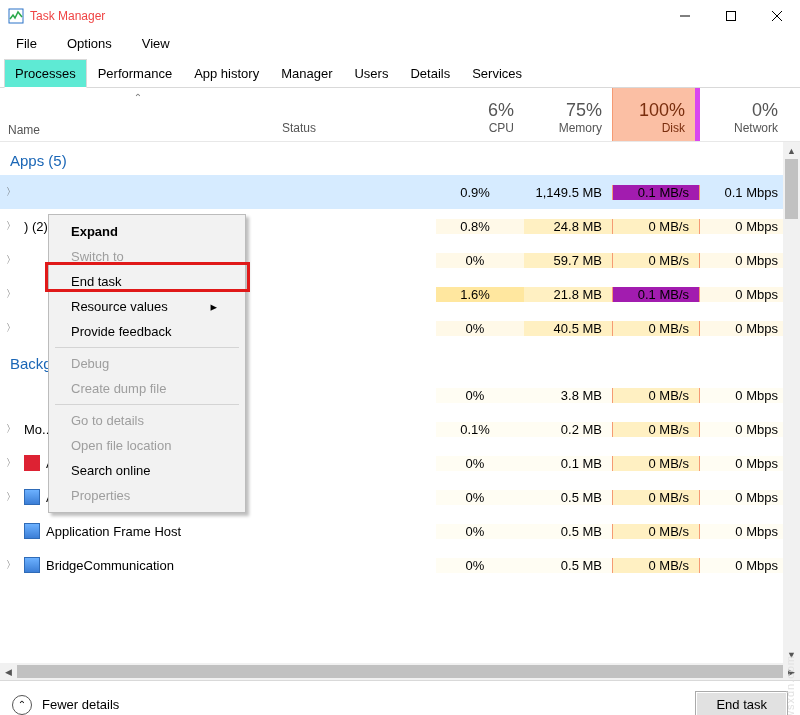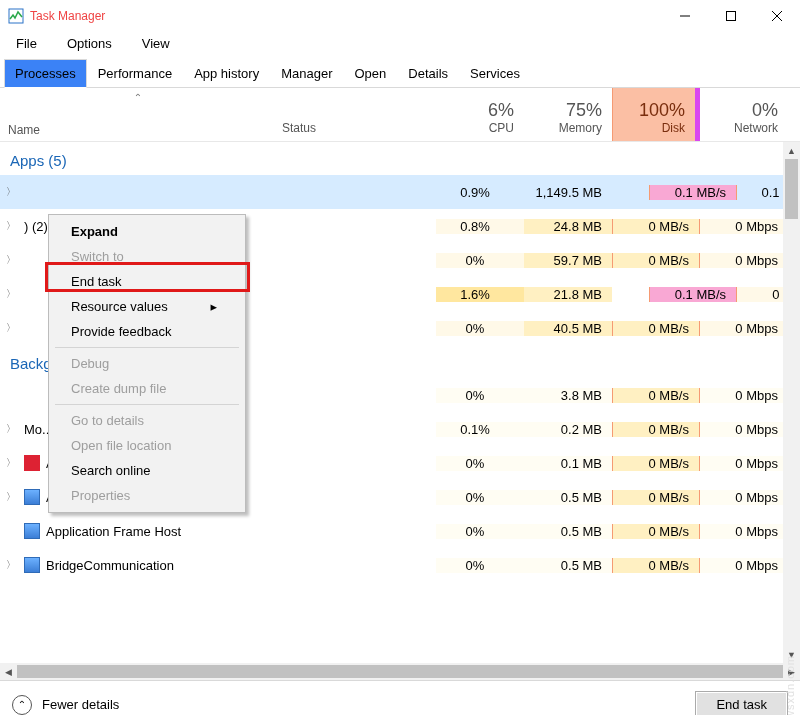--- a/index.html
+++ b/index.html
@@ -6,21 +6,21 @@
   html, body { margin: 0; padding: 0; width: 800px; height: 715px; background: #fff; overflow: hidden; }
   .titlebar { height: 32px; display: flex; align-items: center; padding-left: 8px; font-size: 12px; color: #ef4444; }
   .titlebar .app-icon { width: 16px; height: 16px; margin-right: 6px; }
   .titlebar .title { flex: 0 0 auto; }
   .titlebar .spacer { flex: 1; }
   .caption-btn { width: 46px; height: 30px; display: flex; align-items: center; justify-content: center; font-size: 10px; color: #000; cursor: default; }
   .menubar { height: 22px; display: flex; align-items: center; font-size: 13px; padding-left: 6px; gap: 10px; }
   .menubar .menu-item { padding: 2px 10px; }
   .tabstrip { display: flex; align-items: flex-end; font-size: 13px; border-bottom: 1px solid #d9d9d9; padding-left: 4px; margin-top:4px; }
   .tabstrip .tab { padding: 6px 10px 6px 10px; border: 1px solid transparent; position: relative; top: 1px; }
-  .tabstrip .tab.active { border: 1px solid #d9d9d9; border-bottom: 1px solid #fff; background:#3b82f6; }
+  .tabstrip .tab.active { border: 1px solid #d9d9d9; border-bottom: 1px solid #fff; background:#5eead4; }
   .column-header-row { display: flex; align-items: stretch; border-bottom: 1px solid #e8e8e8; height: 54px; font-size: 12px; color: #555; }
   .column-header-row .name-col { flex: 0 0 276px; display:flex; flex-direction:column; justify-content:space-between; padding:4px 8px; }
   .column-header-row .caret { display:flex; justify-content:center; font-size:10px; color:#777; }
   .column-header-row .status-col { flex: 0 0 160px; display:flex; align-items:flex-end; padding-bottom:6px; padding-left:6px; }
   .metric-col { flex: 0 0 88px; display:flex; flex-direction:column; align-items:flex-end; justify-content:flex-end; padding:6px 10px 6px 4px; border-left:0; }
   .metric-col .pct { font-size:18px; color:#555; }
   .metric-col .lbl { font-size:12px; color:#555; }
   .metric-col.disk { background:#fbbfa4; border-left:1px solid #f59a73; border-right:5px solid #d946ef; }
   .metric-col.disk .pct, .metric-col.disk .lbl { color:#7a2e0e; }
   .list { position:relative; height: calc(715px - 32px - 22px - 35px - 54px - 48px - 3px); overflow:hidden; font-size:13px; }
@@ -31,21 +31,21 @@
   .row .proc-icon{ width:16px; height:16px; display:inline-block; }
   .row .c-status{ flex:0 0 160px; }
   .row .c-cpu   { flex:0 0 88px; text-align:center; padding-right:10px; background:#fff9e8; }
   .row .c-mem   { flex:0 0 88px; text-align:right; padding-right:10px; background:#fff0c2; }
   .row .c-disk  { flex:0 0 88px; text-align:right; padding-right:10px; background:#fff0c2; border-left:1px solid #f59a73; border-right:1px solid #f59a73; }
   .row .c-net   { flex:0 0 88px; text-align:right; padding-right:10px; background:#fff9e8; }
   .row.sel { background:#d6ebff; }
   .row.sel .c-cpu, .row.sel .c-mem, .row.sel .c-net { background:#d6ebff; }
   .row.sel .c-disk { background:#f8ddc7; }
   .row.hi-cpu .c-cpu { background:#ffe79f; }
-  .row.hi-disk .c-disk { background:#f9a8d4;margin-left:37px; }
+  .row.hi-disk .c-disk { background:#a21caf; }
   .row.bg-row .c-cpu, .row.bg-row .c-mem, .row.bg-row .c-net { background:#fffdf3; }
   .scrollbar { position:absolute; top:0; right:0; width:17px; height:100%; background:#f1f1f1; display:flex; flex-direction:column; }
   .scrollbar .sb-btn { height:17px; display:flex; align-items:center; justify-content:center; font-size:9px; color:#555; }
   .scrollbar .sb-track { flex:1; position:relative; }
   .scrollbar .sb-thumb { position:absolute; top:0; left:2px; right:2px; height:60px; background:#c1c1c1; }
   .hscroll { height:17px; background:#f1f1f1; display:flex; align-items:center; }
   .hscroll .sb-btn { width:17px; height:17px; display:flex; align-items:center; justify-content:center; font-size:9px; color:#555; }
   .hscroll .sb-track{ flex:1; position:relative; height:100%; }
   .hscroll .sb-thumb{ position:absolute; left:0; top:2px; bottom:2px; right:0; background:#c1c1c1; }
   .statusbar { height:48px; border-top:1px solid #d9d9d9; display:flex; align-items:center; padding:0 12px; gap:10px; font-size:13px; }
@@ -95,21 +95,21 @@
   <div class="menu-item">File</div>
   <div class="menu-item">Options</div>
   <div class="menu-item">View</div>
 </div>
 
 <div class="tabstrip">
   <div class="tab active">Processes</div>
   <div class="tab">Performance</div>
   <div class="tab">App history</div>
   <div class="tab">Manager</div>
-  <div class="tab">Open</div>
+  <div class="tab">Users</div>
   <div class="tab">Details</div>
   <div class="tab">Services</div>
 </div>
 
 <div class="column-header-row">
   <div class="name-col">
     <div class="caret arrow">⌃</div>
     <div>Name</div>
   </div>
   <div class="status-col">Status</div>

